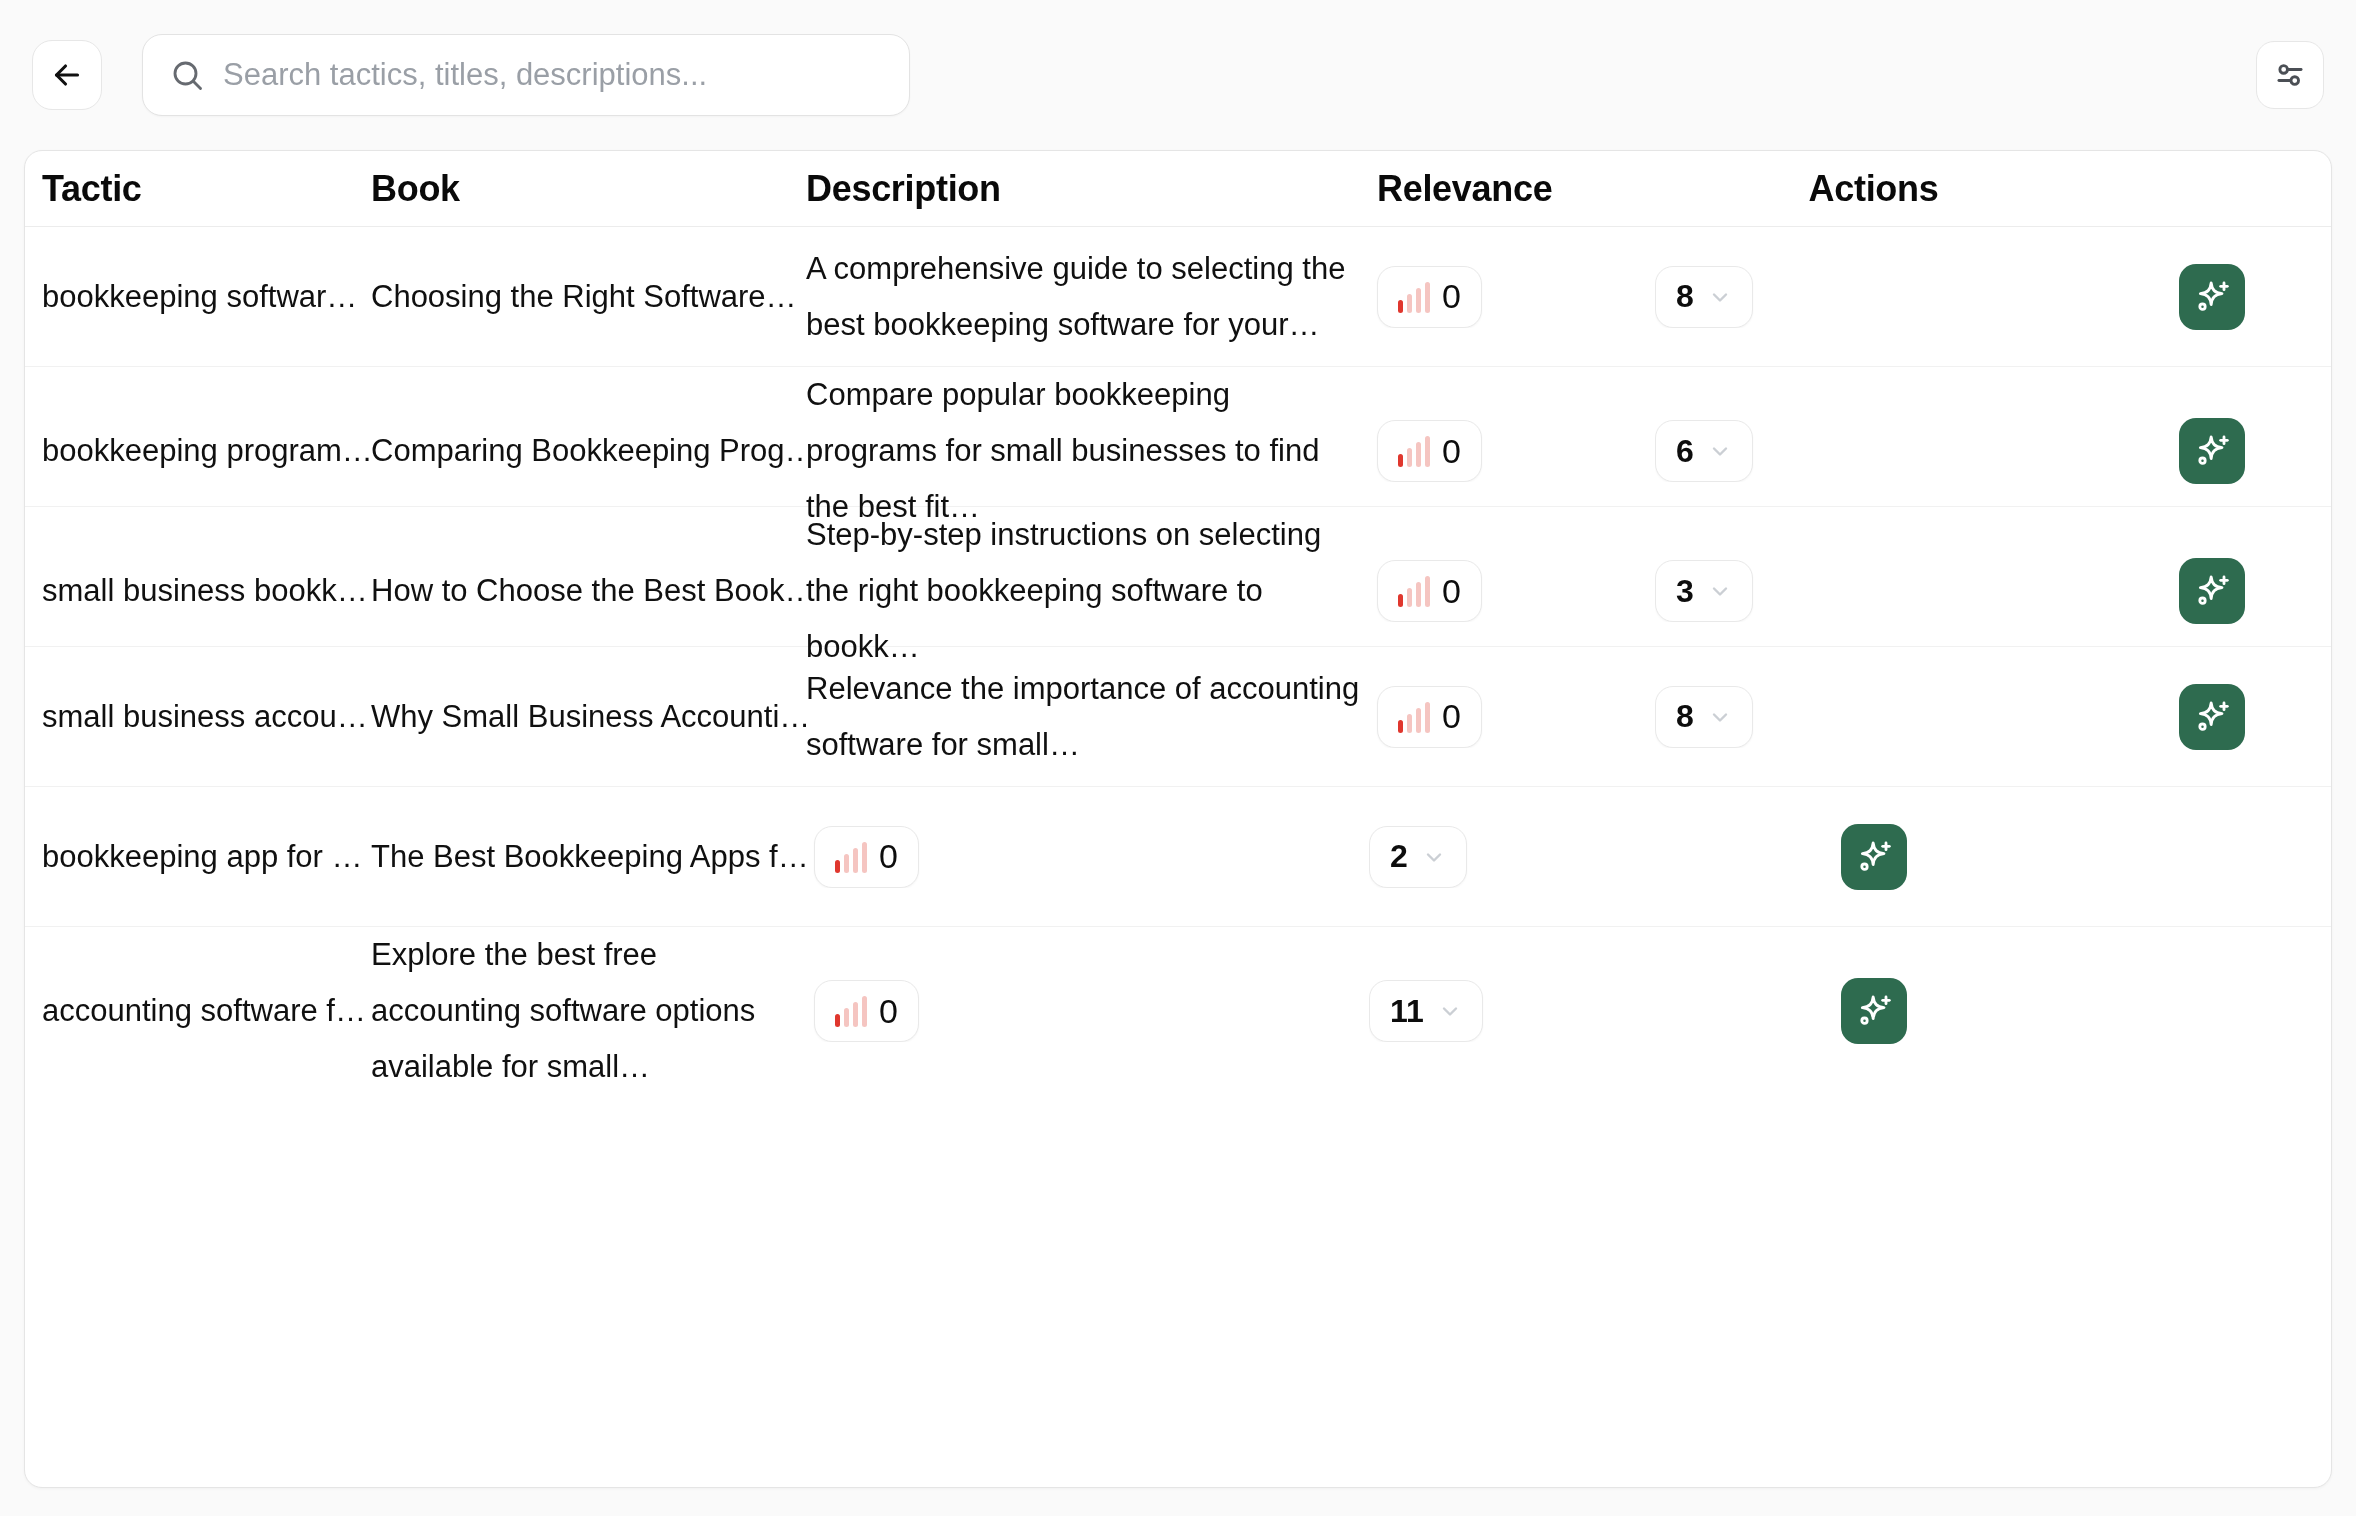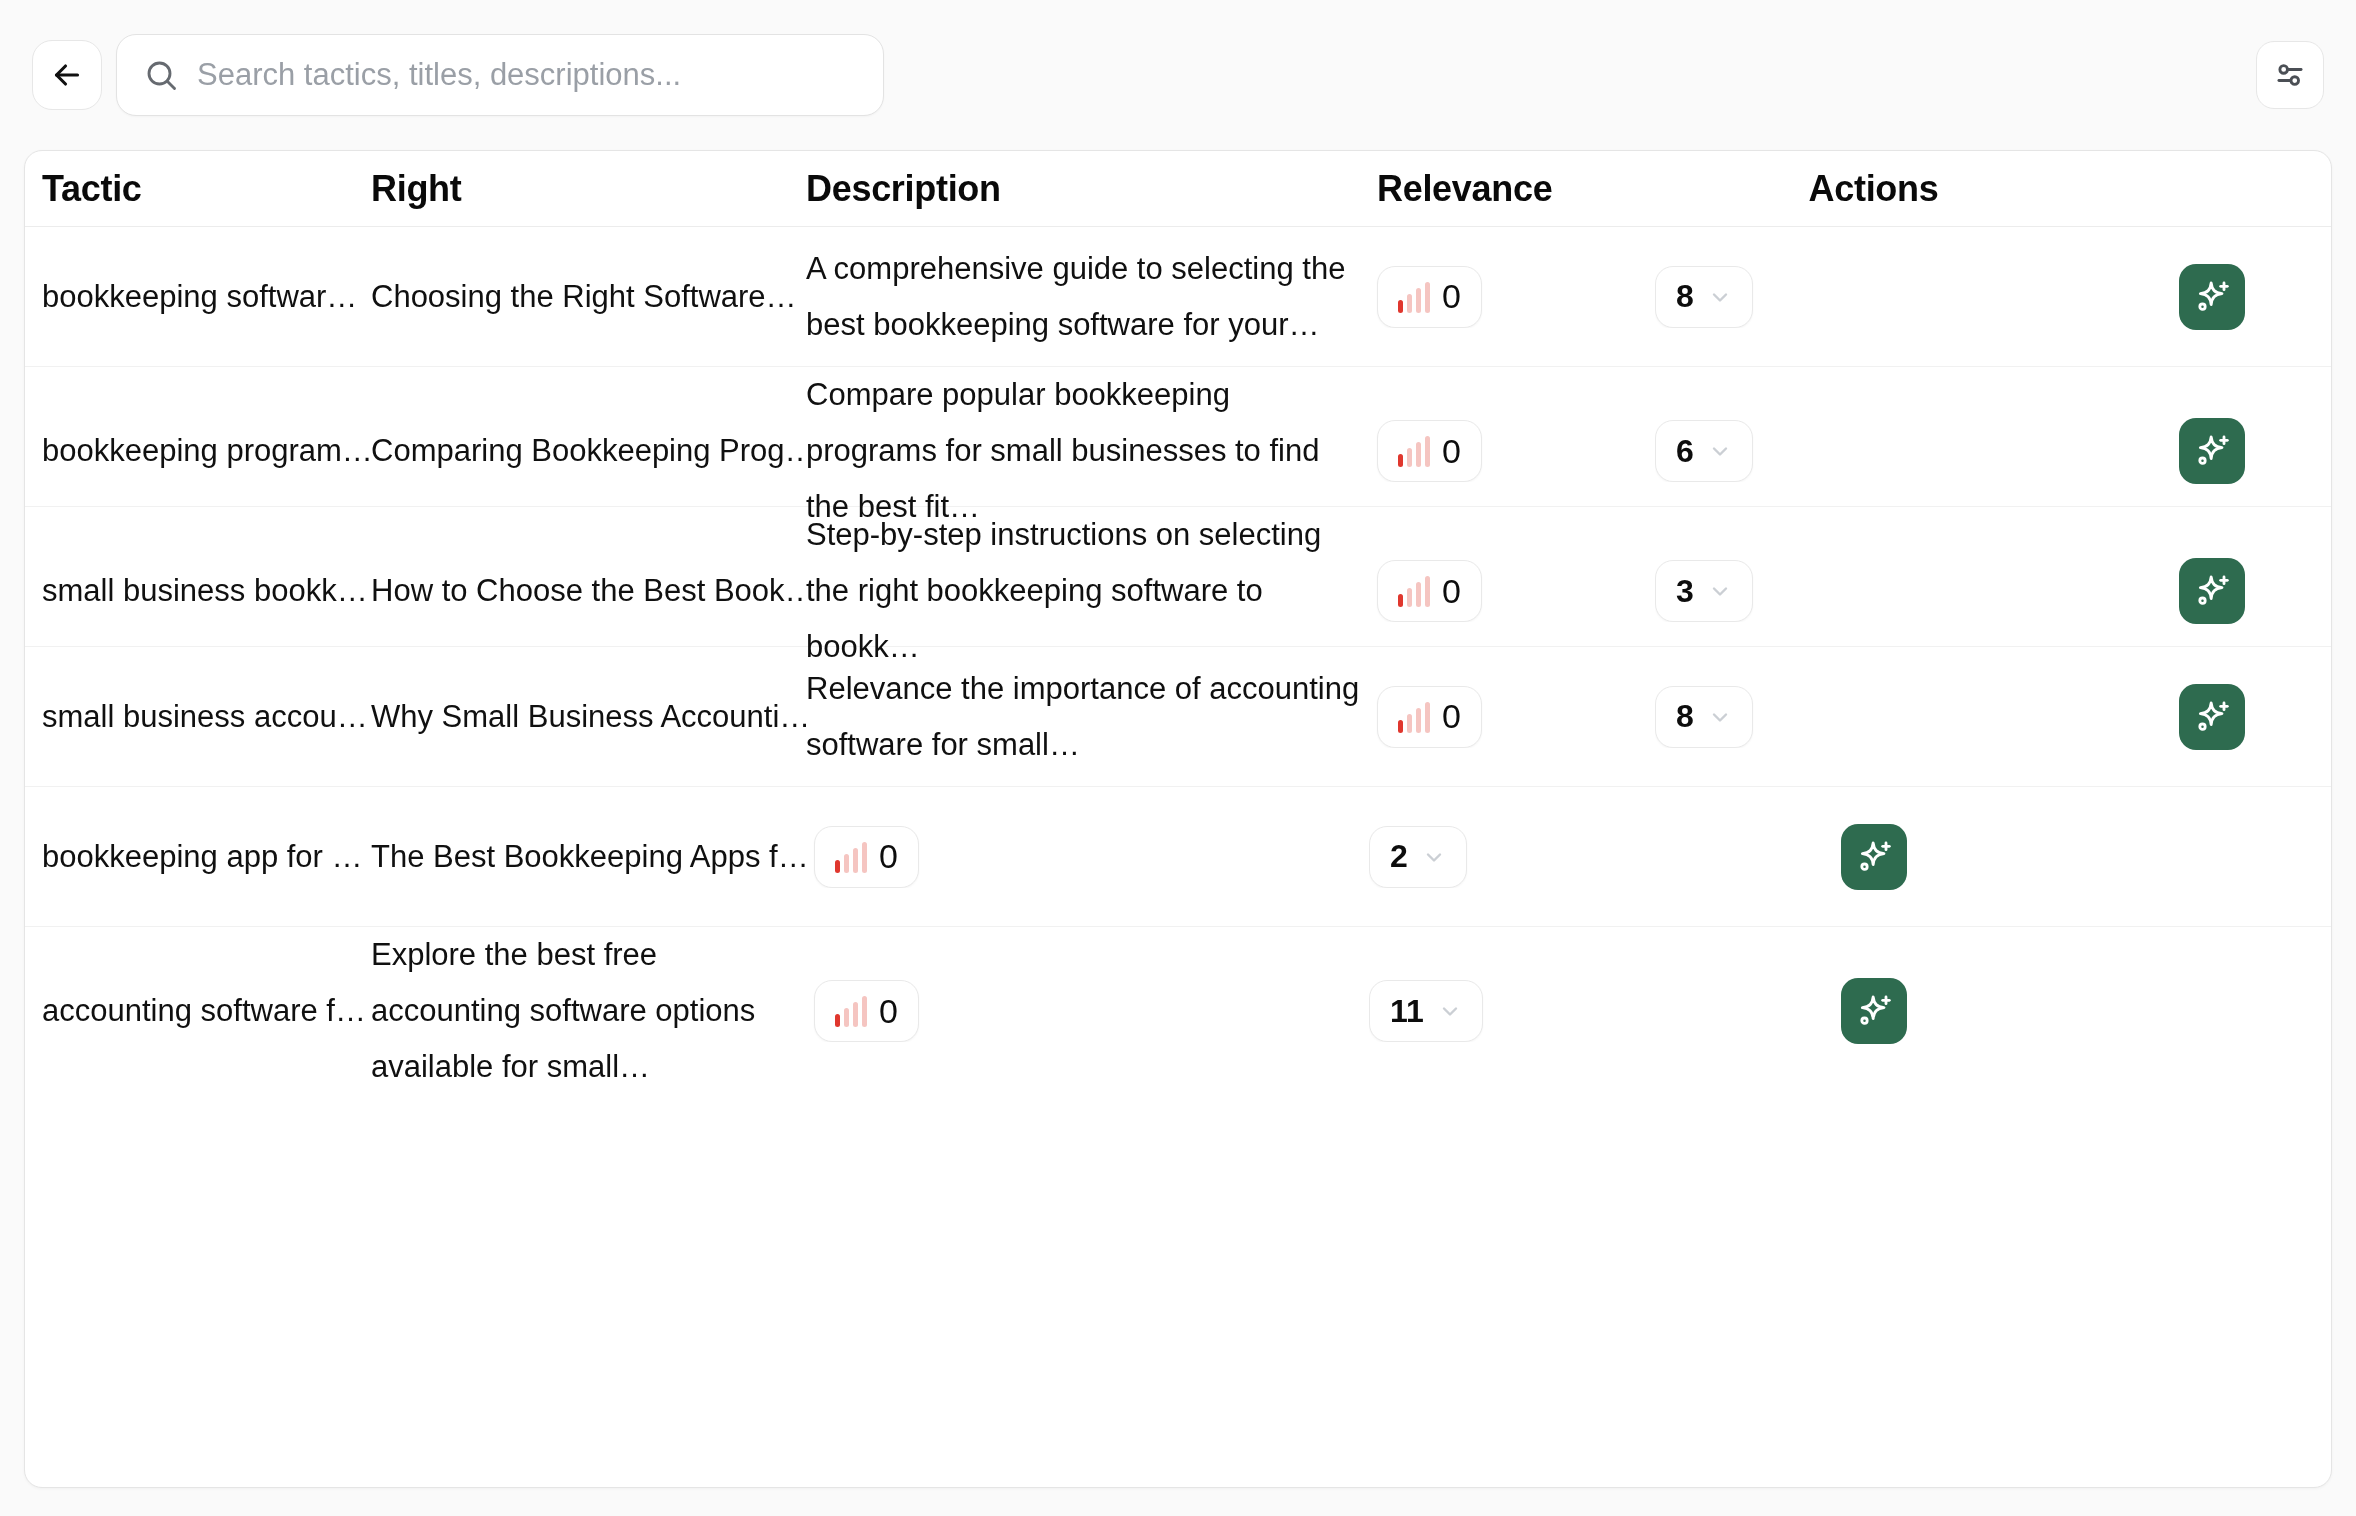--- a/index.html
+++ b/index.html
@@ -10,21 +10,21 @@
     color: #0D0D0D;
     overflow: hidden;
   }
 
   
   .topbar {
     height: 150px;
     display: flex;
     align-items: center;
     padding: 0 32px;
-    gap: 14px;
+    gap: 40px;
   }
   .icon-btn {
     background: #FFFFFF;
     border: 1.5px solid #E7E7E7;
     border-radius: 20px;
     display: flex;
     align-items: center;
     justify-content: center;
     cursor: pointer;
   }
@@ -181,21 +181,21 @@
           <circle cx="15" cy="15.5" r="2.4"></circle>
       </svg>
     </span>
   </button>
 </div>
 
 <div class="card">
 
   <div class="thead">
     <div class="th">Tactic</div>
-    <div class="th">Right</div>
+    <div class="th">Book</div>
     <div class="th">Description</div>
     <div class="th rel-cell">Relevance</div>
     <div class="th" style="text-align:center;">Actions</div>
   </div>
 
   <div class="tr">
     <div class="td">bookkeeping softwar…</div>
     <div class="td">Choosing the Right Software…</div>
     <div class="td desc">A comprehensive guide to selecting the best bookkeeping software for your…</div>
     <div class="td rel-cell">

